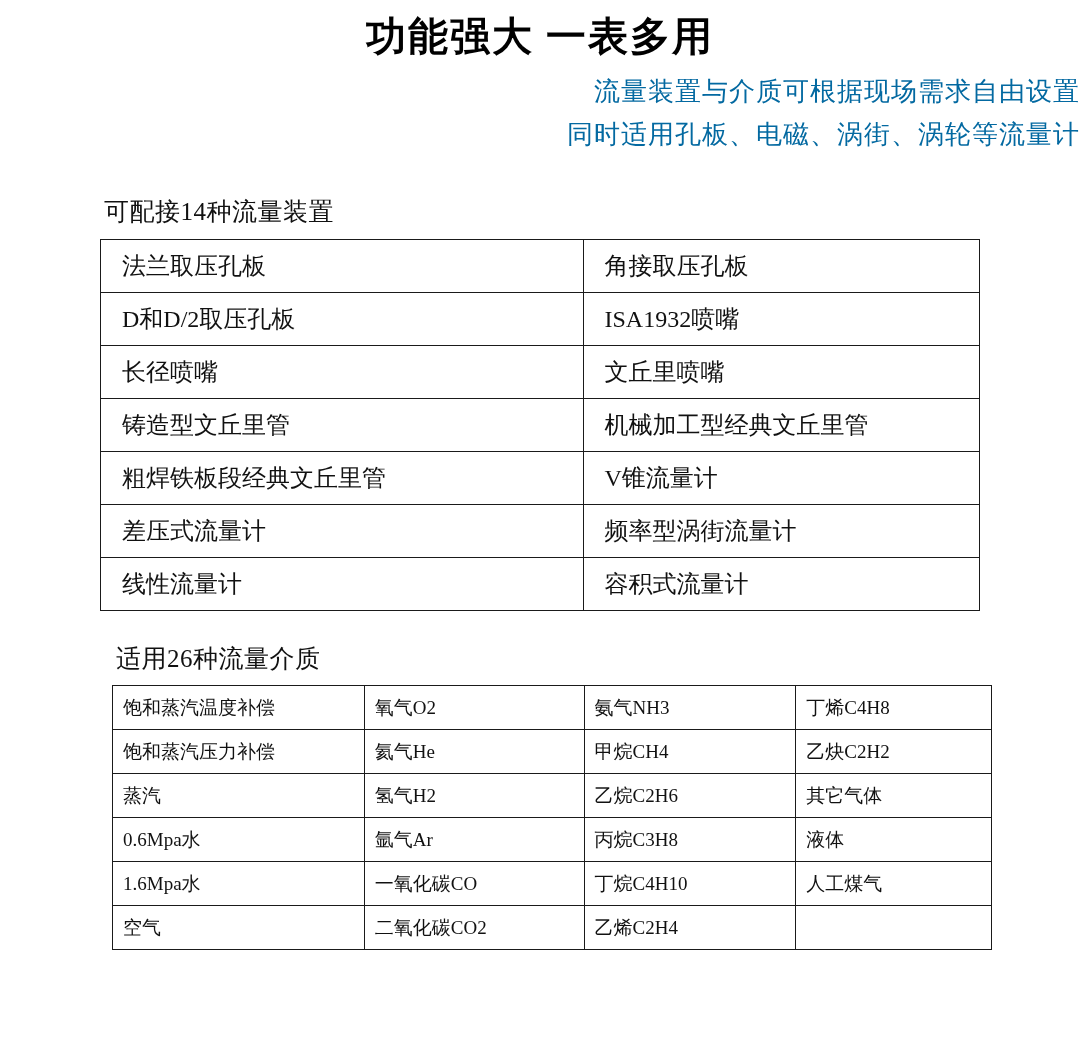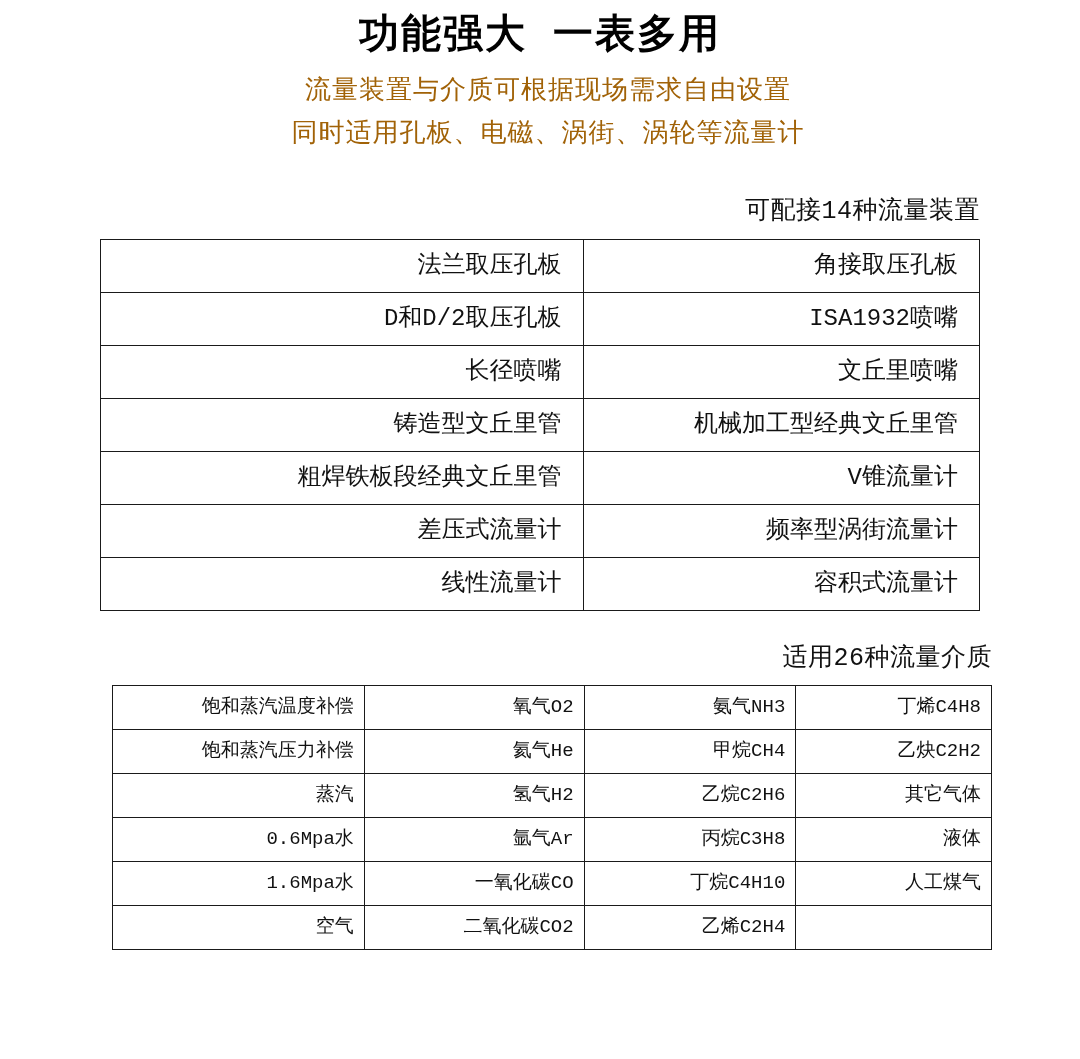--- a/index.html
+++ b/index.html
@@ -12,52 +12,51 @@
     height: 1059px;
     font-family: "Liberation Serif", "DejaVu Serif", serif;
     color: #1a1a1a;
     overflow: hidden;
   }
   .page {
     position: relative;
     width: 1080px;
     height: 839px;
     box-sizing: border-box;
-    font-family: Liberation Mono, monospace;
   }
 
   
   .header {
     text-align: center;
     padding-top: 12px;
   }
   .main-title {
     font-size: 40px;
     font-weight: bold;
     letter-spacing: 2px;
     line-height: 1.25;
     margin: 0;
     color: #000;
   }
   .subtitle {
     font-size: 26px;
     line-height: 1.5;
     margin: 10px 0 0 16px;
-    color: #a16207;
+    color: #0369a1;
     letter-spacing: 1px;
+    text-align: right;
   }
   .subtitle.second {
     margin-top: 4px;
   }
 
   
   .section {
     margin: 16px auto;
     width: 880px;
-    text-align: right;
   }
   .section.devices {
     margin-top: 42px;
   }
   .section.media {
     margin-top: 32px;
     padding-left: 24px;
   }
   .section-heading {
     font-size: 25px;

